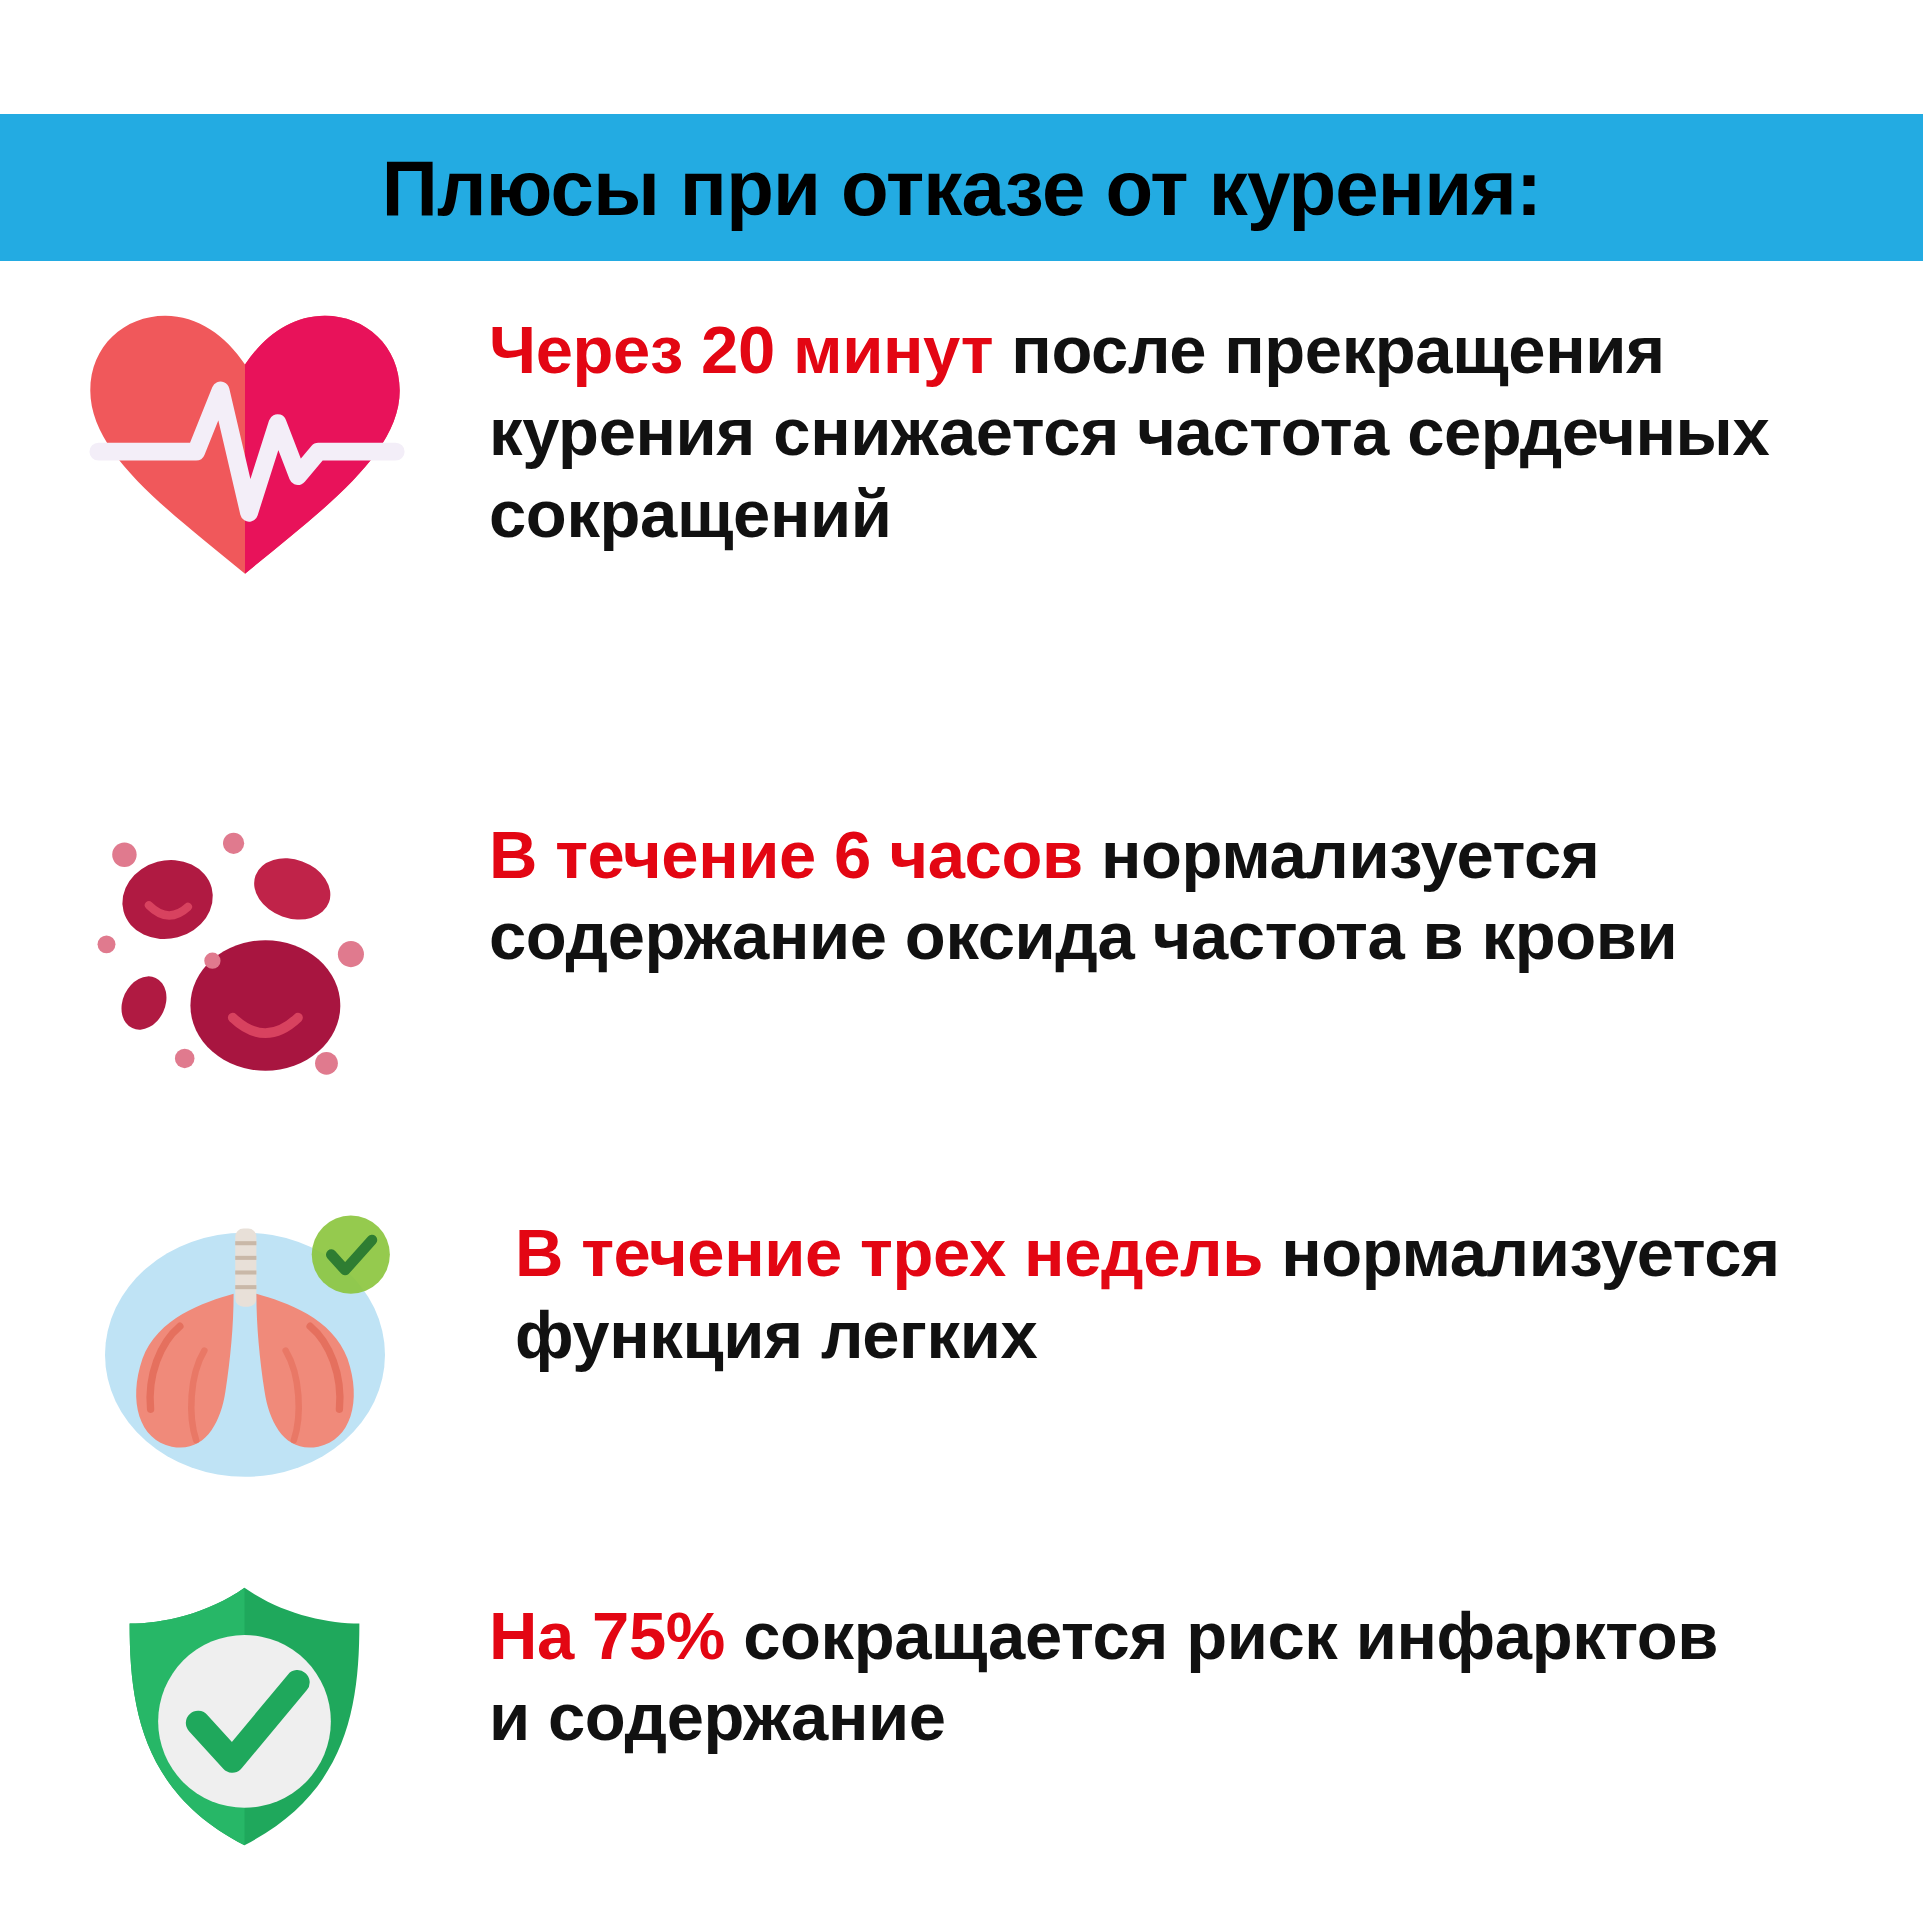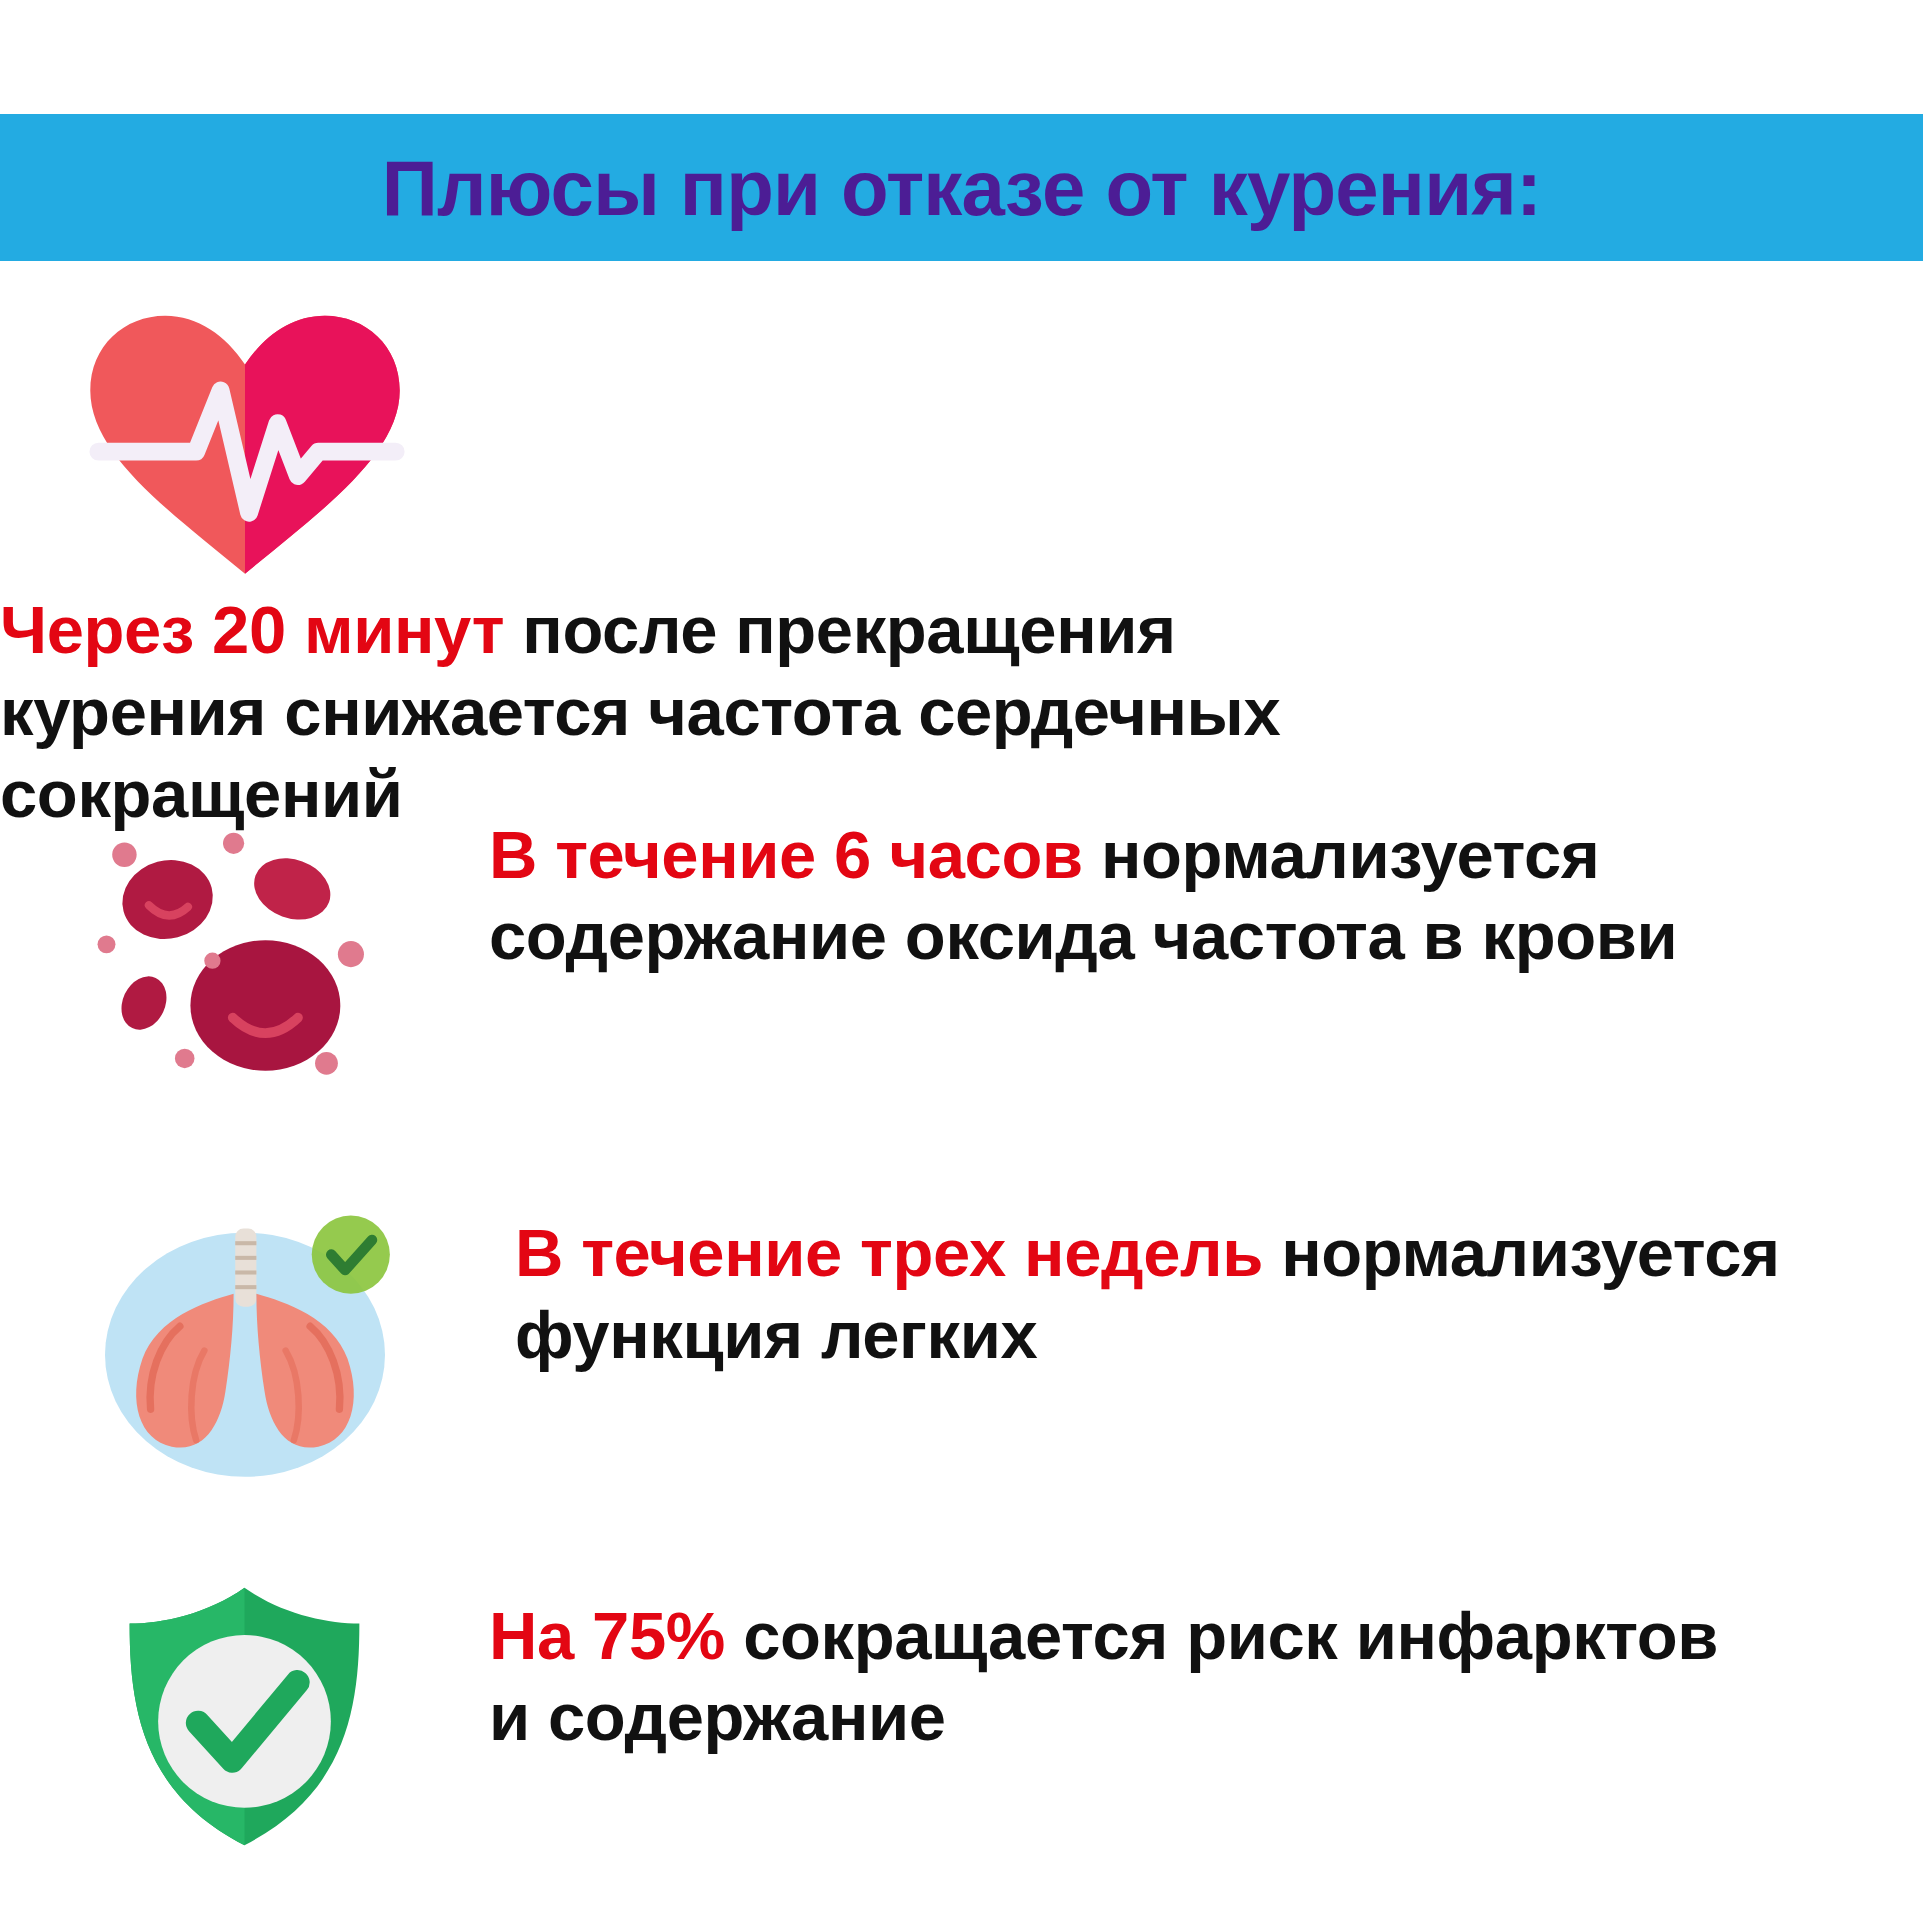--- a/index.html
+++ b/index.html
@@ -25,21 +25,21 @@
     top: 114px;
     left: 0;
     width: 1923px;
     height: 147px;
     background: #23ABE2;
     display: flex;
     align-items: center;
     justify-content: center;
   }
   .header-title {
-    color: #4c1d95;
+    color: #000000;
     font-size: 78px;
     font-weight: bold;
     letter-spacing: -0.8px;
     line-height: 1;
     white-space: nowrap;
   }
   .rows {
     position: absolute;
     top: 301px;
     left: 0;
@@ -68,21 +68,21 @@
     font-size: 67px;
     font-weight: bold;
     line-height: 1.22;
     color: #111111;
     letter-spacing: -0.4px;
   }
   .hl {
     color: #E30613;
   }
   
-  .row-1 { height: 472px; flex-direction: column; }
+  .row-1 { height: 472px; }
   .row-2 { height: 366px; }
   .row-3 { height: 358px; gap: 26px; }
   .row-4 { height: 293px; }
   .row-1 .text-cell { padding-top: 8.1px; }
   .row-2 .text-cell { padding-top: 16.3px; }
   .row-3 .text-cell { padding-top: 24.4px; }
   .row-4 .text-cell { padding-top: 24.4px; }
   .row-2 .icon-cell { padding-top: 16.3px; }
   .row-3 .icon-cell { padding-top: 8.1px; }
   .row-4 .icon-cell { padding-top: 8.1px; }

